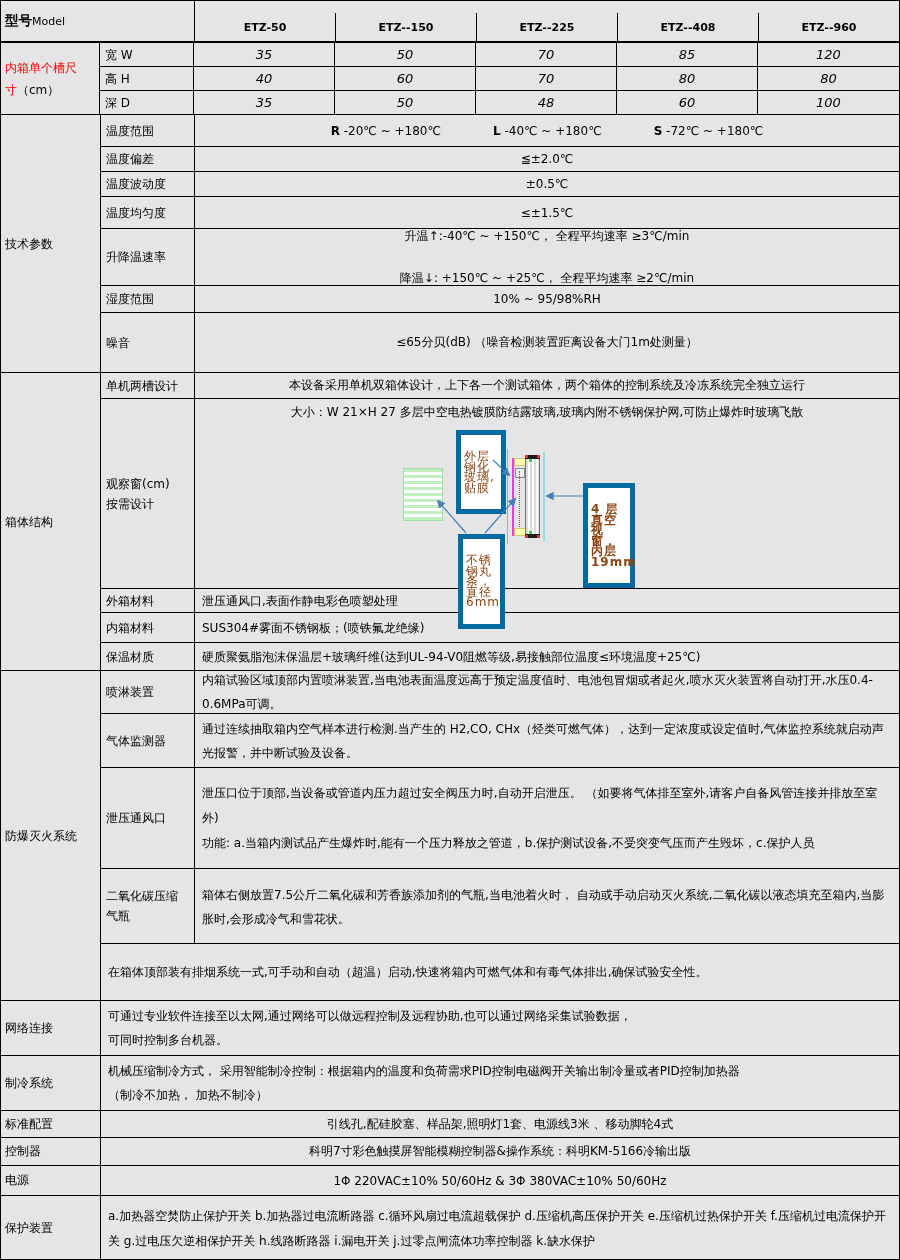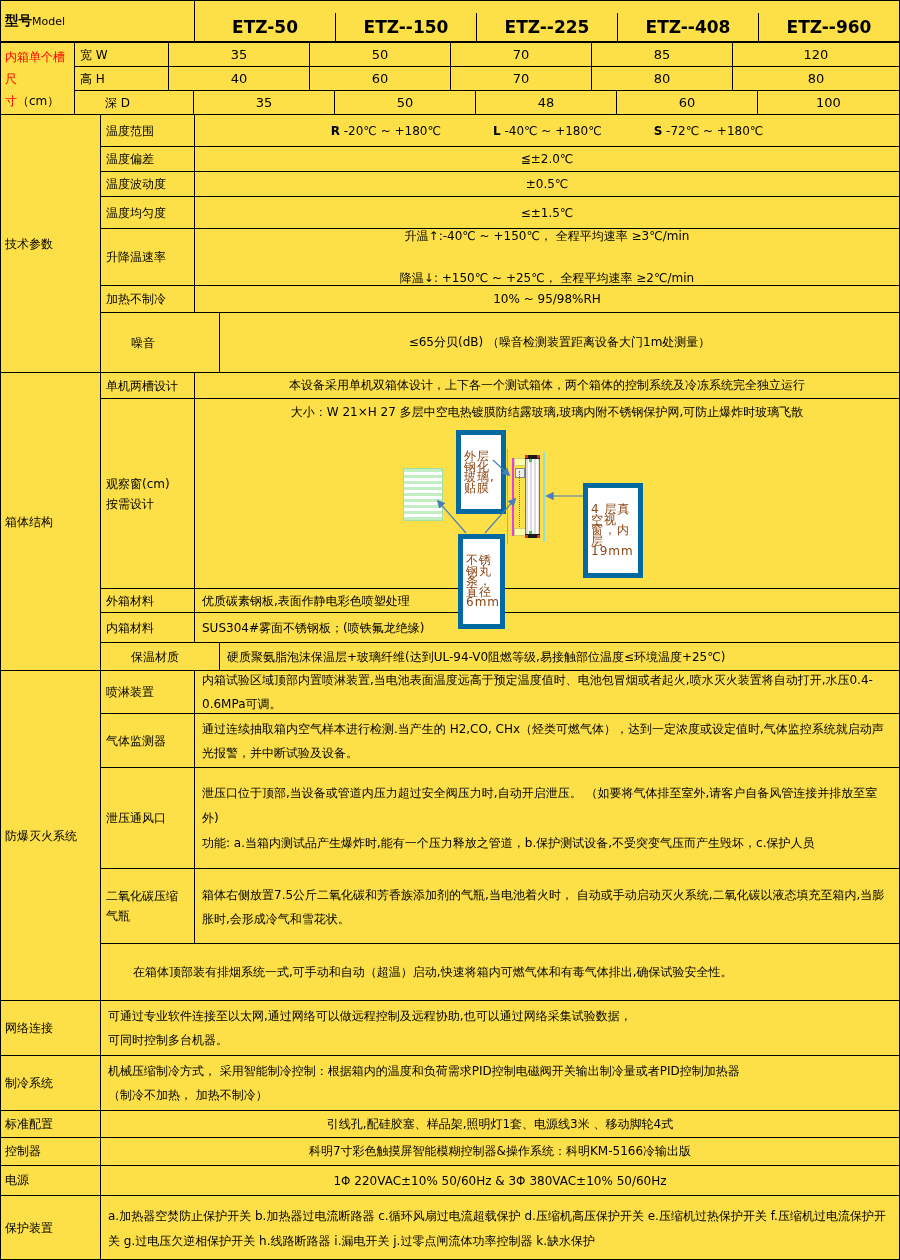--- a/index.html
+++ b/index.html
@@ -1,35 +1,35 @@
 <!DOCTYPE html>
 <html><head>
 <meta charset="utf-8">
 <style>
   * { box-sizing: border-box; margin: 0; padding: 0; }
   body { background: #fff; font-family: "DejaVu Sans", "Liberation Sans", sans-serif; }
   .tbl {
     position: relative; width: 900px; height: 1260px;
-    border: 1px solid #000; background: #fde047; color: #000;
+    border: 1px solid #000; background: #e5e5e5; color: #000;
     font-size: 12px; overflow: hidden;
   }
   .r { display: flex; border-bottom: 1px solid #000; }
   .hdr { height: 42px; border-bottom: 2px solid #000; }
   .h0 { width: 194px; border-right: 1px solid #000; display: flex; align-items: center; padding-left: 4px; }
   .h0 .zh { font-weight: bold; font-size: 13.5px; }
   .h0 .en { font-size: 11px; text-align: right; }
-  .hm { width: 141px; border-right: 1px solid #000; display: flex; align-items: center; justify-content: center; font-weight: bold; font-size: 17px; margin-top: 12px; }
+  .hm { width: 141px; border-right: 1px solid #000; display: flex; align-items: center; justify-content: center; font-weight: bold; font-size: 11px; margin-top: 12px; }
   .hm.last { flex: 1; border-right: none; }
 
   .sec { display: flex; border-bottom: 1px solid #000; }
   .sa { width: 100px; border-right: 1px solid #000; display: flex; flex-direction: column; justify-content: center; padding: 0 4px; line-height: 22px; }
   .sb { flex: 1; display: flex; flex-direction: column; }
-  .sb > .r:last-child { border-bottom: none; flex: 1; margin-left: 25px; }
+  .sb > .r:last-child { border-bottom: none; flex: 1; }
   .sl { width: 94px; border-right: 1px solid #000; display: flex; flex-direction: column; justify-content: center; padding-left: 5px; line-height: 20px; }
-  .dv { width: 141px; border-right: 1px solid #000; display: flex; align-items: center; justify-content: center; font-size: 13px; }
+  .dv { width: 141px; border-right: 1px solid #000; display: flex; align-items: center; justify-content: center; font-size: 13px; font-style: italic; }
   .dv.last { flex: 1; border-right: none; }
   .mc { flex: 1; display: flex; align-items: center; justify-content: center; text-align: center; }
   .mc.col { flex-direction: column; line-height: 26px; gap: 16px; }
   .pc { flex: 1; display: flex; flex-direction: column; justify-content: center; padding: 1px 7px; line-height: 24px; }
   .pc.lh25 { line-height: 25px; }
   .red { color: #ff0000; }
 
   .frow .fl { width: 100px; border-right: 1px solid #000; display: flex; align-items: center; padding-left: 4px; }
   .frow:last-child { border-bottom: none; }
 
@@ -51,21 +51,21 @@
   .panel { left: 330px; top: 56px; width: 15px; height: 83px; border-left: 1px solid #777; border-right: 1px solid #777;
            background: repeating-linear-gradient(to right, #dcdcdc 0 2px, #ffffff 2px 4px); }
   .pcap { position: absolute; left: -1px; width: 15px; height: 4px; background: #1a1a1a; }
   .pcap.t { top: 0; } .pcap.b { bottom: 0; }
   .rdot { position: absolute; width: 3px; height: 3px; background: #e03030; }
   .gdot { position: absolute; width: 3px; height: 3px; background: #4fc24f; }
   .cyanline { left: 348px; top: 53px; width: 2px; height: 90px; background: #8ee0e0; }
   .callout { position: absolute; border: 5px solid #0369a1; background: #fff; color: #8b4513;
              font-size: 12px; line-height: 10.5px; padding: 16px 3px; letter-spacing: 1px; }
   .co1 { left: 261px; top: 31px; width: 50px; }
-  .co2 { left: 388px; top: 84px; width: 60px; }
+  .co2 { left: 388px; top: 84px; width: 52px; font-weight: bold; }
   .co3 { left: 263px; top: 135px; width: 47px; }
   .arrows { position: absolute; left: 0; top: 0; }
 </style>
 </head>
 <body>
 
 <div class="tbl">
 
   <div class="r hdr">
     <div class="h0">
@@ -136,21 +136,21 @@
         <div class="mc">≤±1.5℃</div>
       </div>
       <div class="r" style="height:57px">
         <div class="sl">升降温速率</div>
         <div class="mc col">
           <div>升温↑:-40℃ ~ +150℃，  全程平均速率  ≥3℃/min</div>
           <div>降温↓: +150℃ ~ +25℃，  全程平均速率 ≥2℃/min</div>
         </div>
       </div>
       <div class="r" style="height:27px">
-        <div class="sl">加热不制冷</div>
+        <div class="sl">湿度范围</div>
         <div class="mc">10% ~ 95/98%RH</div>
       </div>
       <div class="r" style="height:28px">
         <div class="sl">噪音</div>
         <div class="mc">≤65分贝(dB) （噪音检测装置距离设备大门1m处测量）</div>
       </div>
     </div>
   </div>
 
   <div class="sec" style="height:298px">
@@ -199,21 +199,21 @@
             </defs>
             <line x1="298" y1="61" x2="314" y2="76" stroke="#4a7ebb" stroke-width="1.2" marker-end="url(#ah)"></line>
             <line x1="388" y1="97" x2="352" y2="97" stroke="#4a7ebb" stroke-width="1.2" marker-end="url(#ah)"></line>
             <line x1="271" y1="134" x2="243" y2="102" stroke="#4a7ebb" stroke-width="1.2" marker-end="url(#ah)"></line>
             <line x1="290" y1="134" x2="320" y2="100" stroke="#4a7ebb" stroke-width="1.2" marker-end="url(#ah)"></line>
           </svg>
         </div>
       </div>
       <div class="r" style="height:24px">
         <div class="sl">外箱材料</div>
-        <div class="pc">优质碳素钢板,表面作静电彩色喷塑处理</div>
+        <div class="pc">泄压通风口,表面作静电彩色喷塑处理</div>
       </div>
       <div class="r" style="height:30px">
         <div class="sl">内箱材料</div>
         <div class="pc">SUS304#雾面不锈钢板；(喷铁氟龙绝缘)</div>
       </div>
       <div class="r" style="height:28px">
         <div class="sl">保温材质</div>
         <div class="pc">硬质聚氨脂泡沫保温层+玻璃纤维(达到UL-94-V0阻燃等级,易接触部位温度≤环境温度+25℃)</div>
       </div>
     </div>

